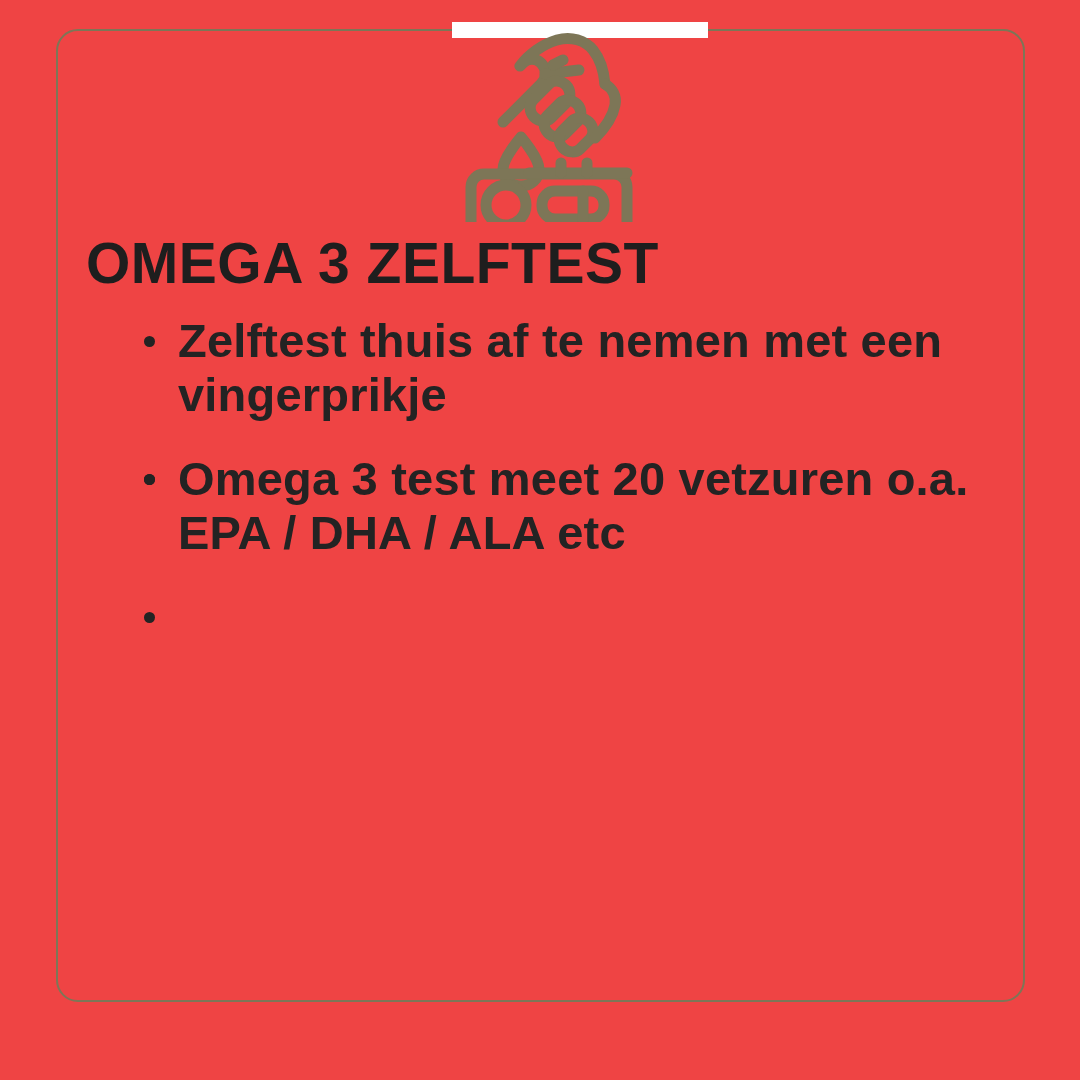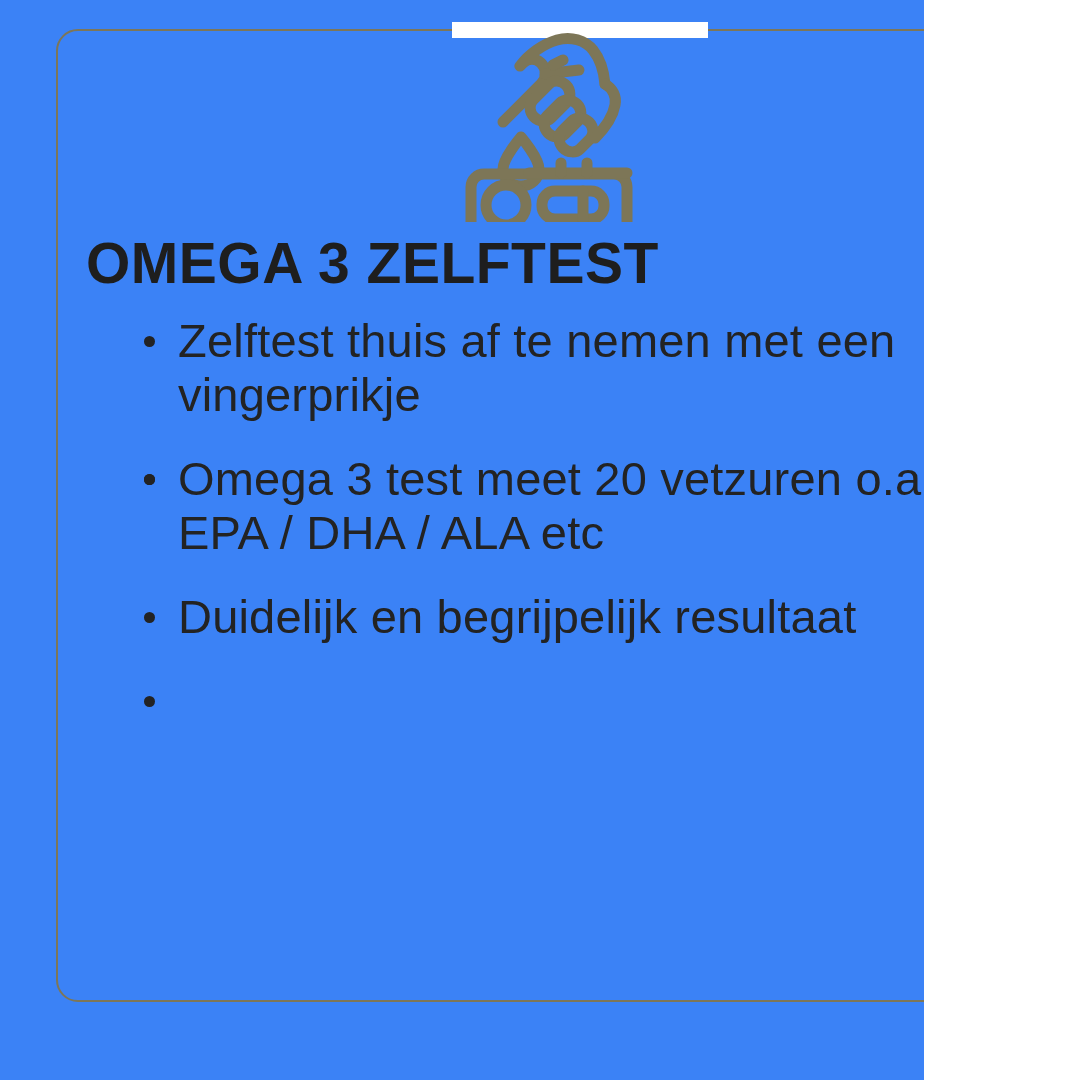--- a/index.html
+++ b/index.html
@@ -9,23 +9,23 @@
   }
   body {
     width: 1080px;
     height: 1080px;
     font-family: "Liberation Sans", sans-serif;
     -webkit-font-smoothing: antialiased;
   }
 
   #page {
     position: relative;
-    width: 924px;
+    width: 1080px;
     height: 1080px;
-    background: #3b82f6;
+    background: #ef4444;
     overflow: hidden;
   }
 
   
   .card-frame {
     position: absolute;
     left: 56px;
     top: 29px;
     width: 969px;
     height: 973px;
@@ -77,21 +77,21 @@
     margin: 0;
     padding: 0;
     margin-top: 20px;
   }
   .bullet-item {
     position: relative;
     padding-left: 92px;
     margin-bottom: 30px;
     font-size: 47px;
     line-height: 54px;
-    font-weight: 400;
+    font-weight: 700;
     color: #232323;
     letter-spacing: 0.2px;
     max-width: 910px;
   }
   .bullet-item:last-child { margin-bottom: 0; }
   .bullet-dot {
     position: absolute;
     left: 58px;
     top: 22px;
     width: 11px;
@@ -154,21 +154,17 @@
       </li>
       <li class="bullet-item">
         <span class="bullet-dot"></span>
       </li>
       <li class="bullet-item">
         <span class="bullet-dot"></span>
         <span>Omega 3 test meet 20 vetzuren o.a. EPA / DHA / ALA etc</span>
       </li>
       <li class="bullet-item">
         <span class="bullet-dot"></span>
-        <span>Duidelijk en begrijpelijk resultaat</span>
-      </li>
-      <li class="bullet-item">
-        <span class="bullet-dot"></span>
       </li>
     </ul>
   </div>
 
 </div>
 
 </body></html>

